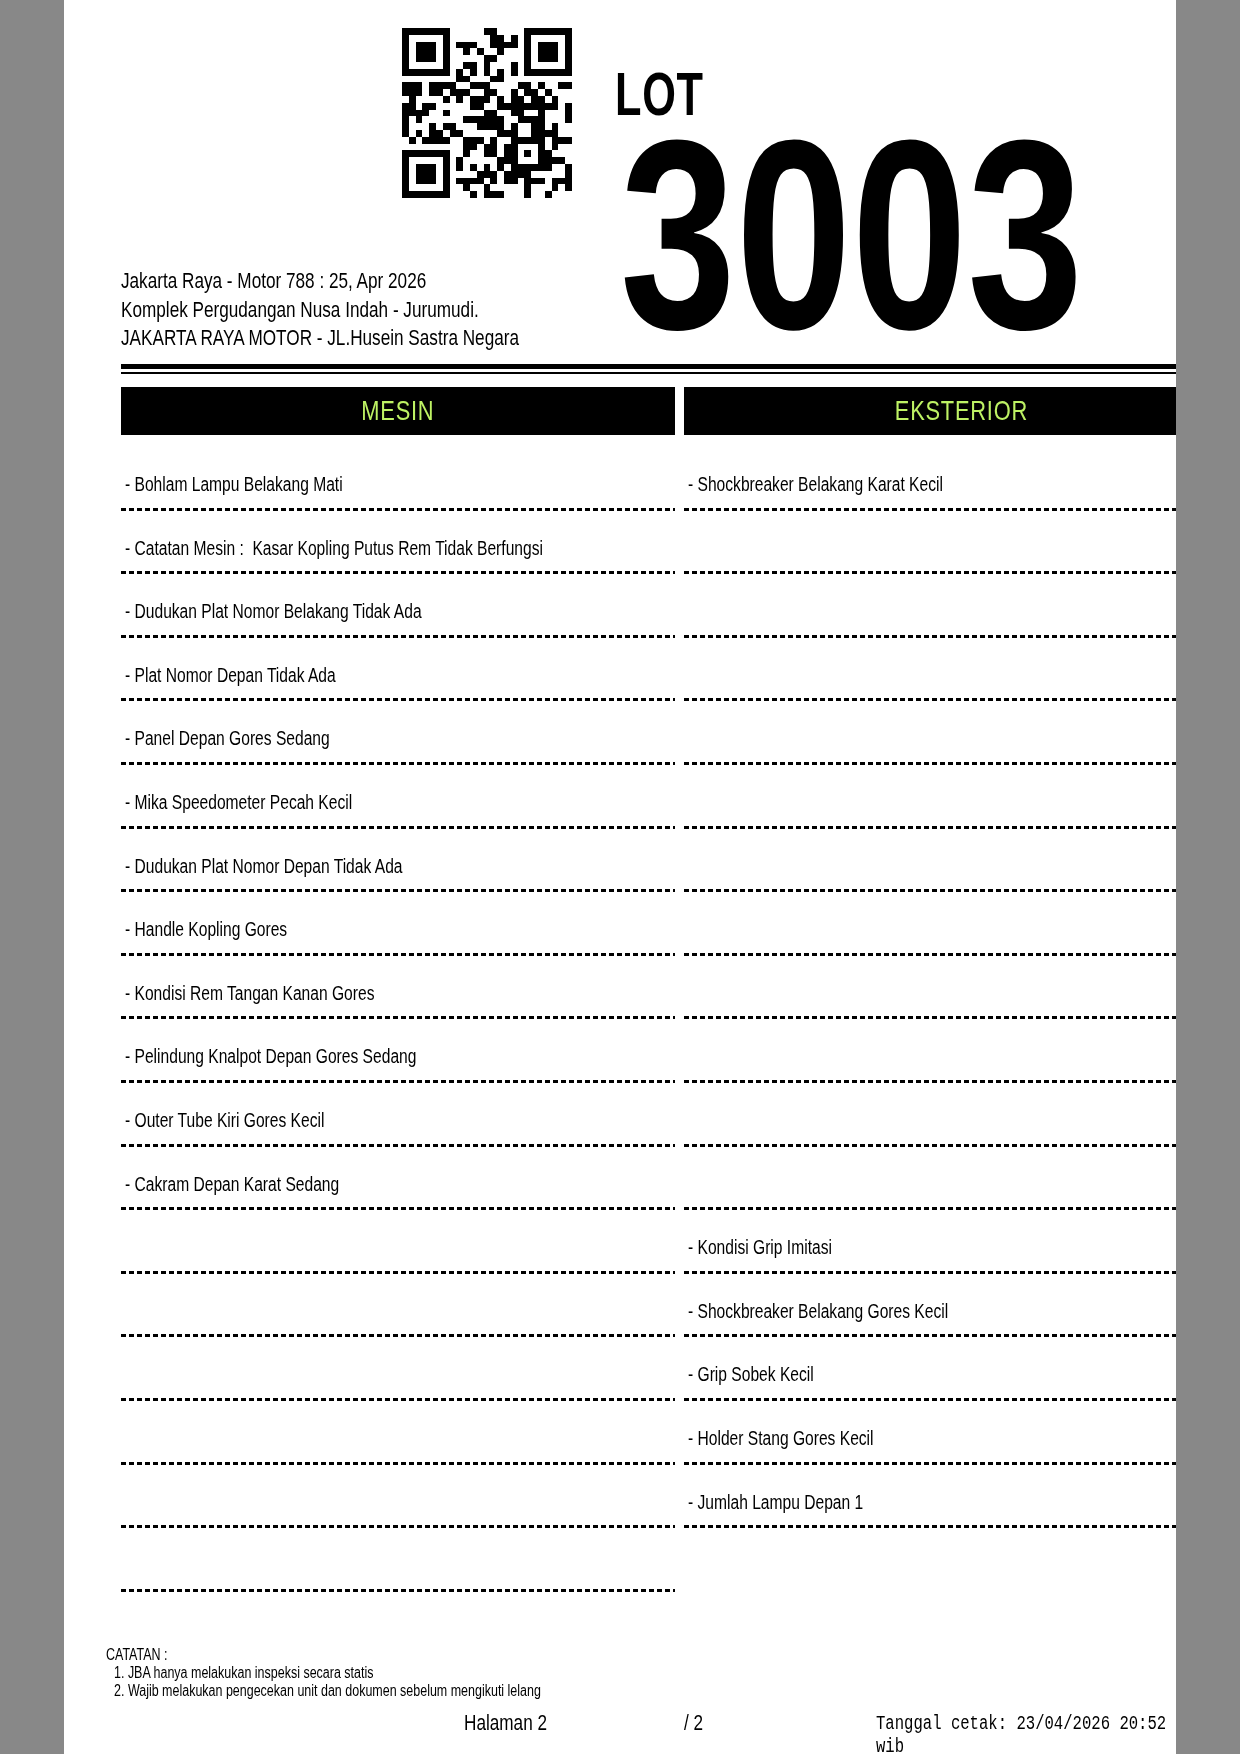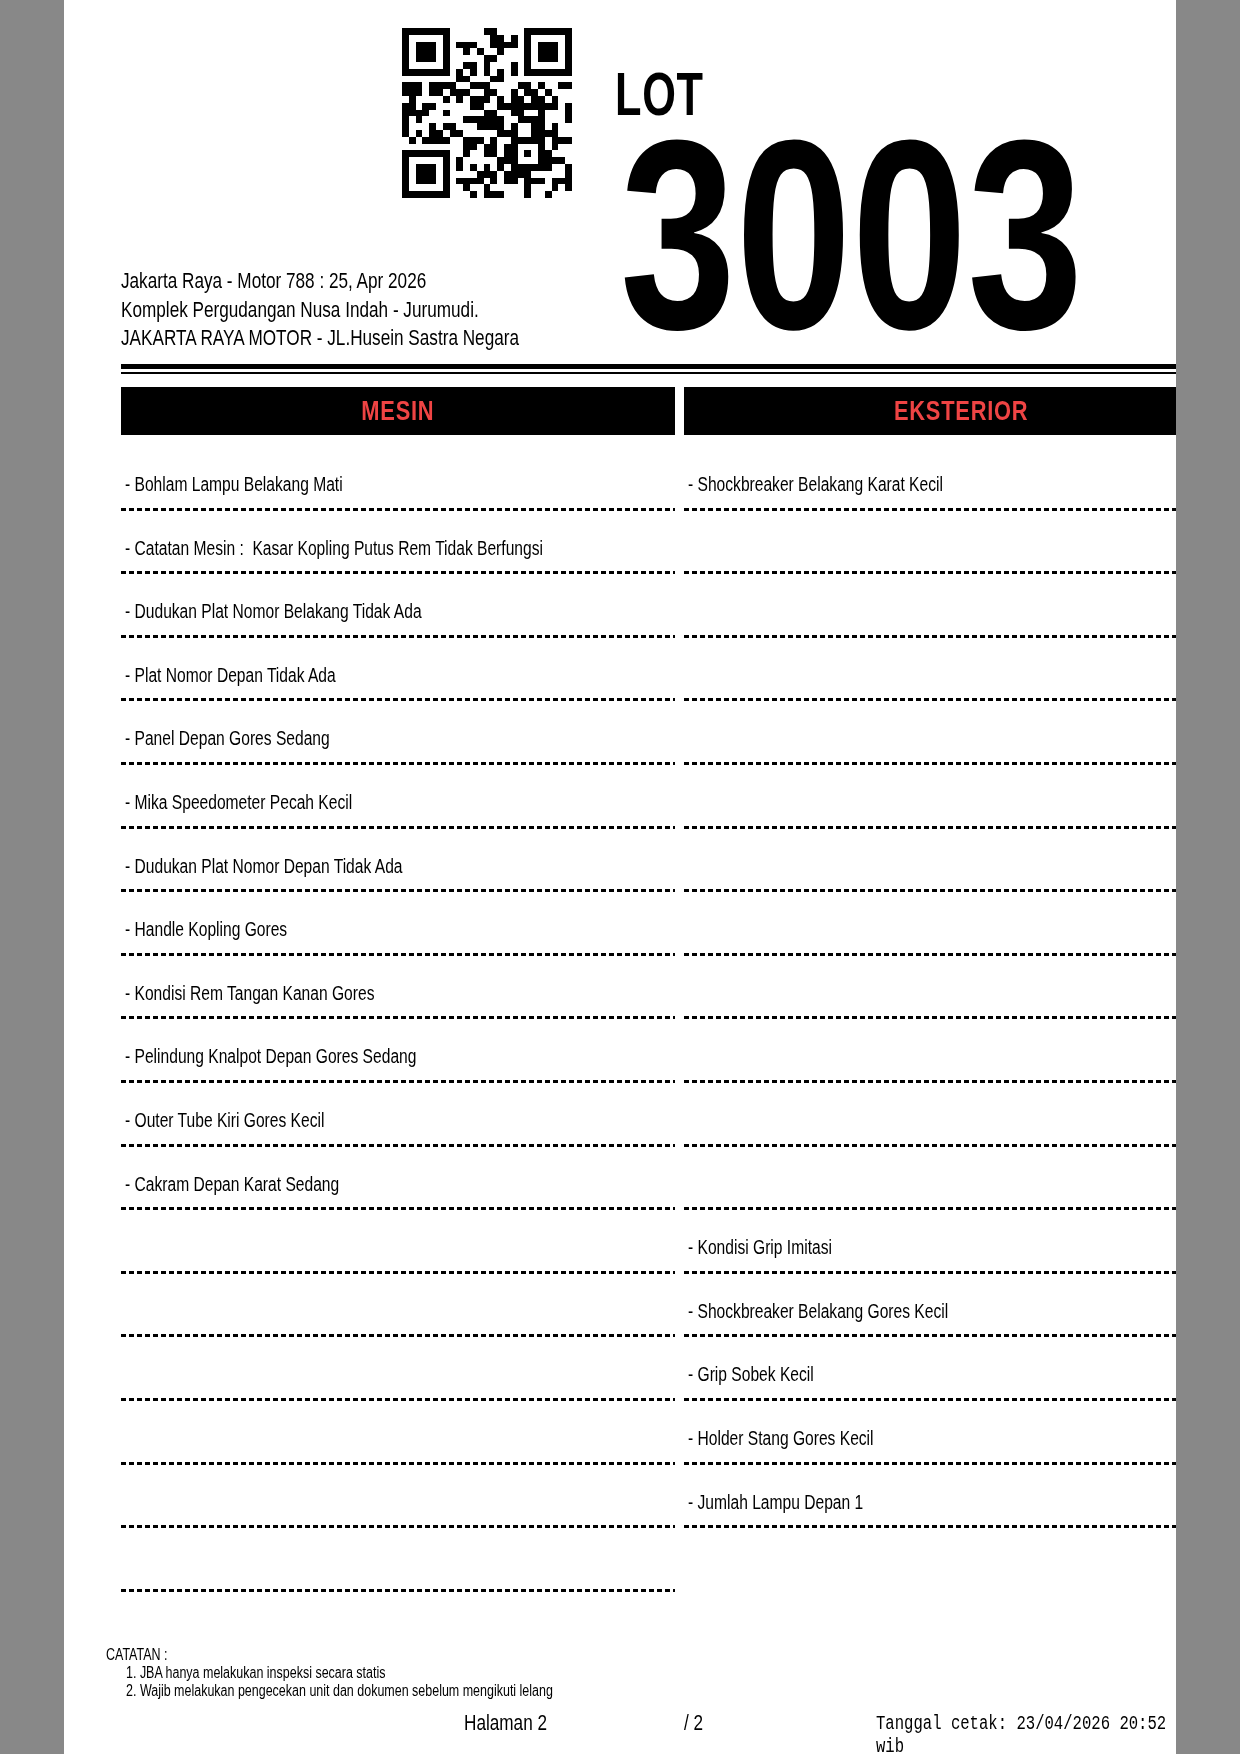--- a/index.html
+++ b/index.html
@@ -27,35 +27,35 @@
   .auction-info{position:absolute;left:57px;top:267px;font-size:22px;line-height:28.5px;width:520px;}
 
   .rule{position:absolute;left:57px;top:364px;width:1124px;height:3px;
     border-top:5px solid #000;border-bottom:2px solid #000;}
 
   .grid{
     position:absolute;left:57px;top:387px;width:1117px;
     display:grid;grid-template-columns:1fr 1fr;column-gap:9px;row-gap:0;
   }
   .colbar{
-    height:48px;margin-bottom:12px;background:#000;color:#ef4444;
+    height:48px;margin-bottom:12px;background:#000;color:#bef264;
     display:flex;align-items:center;justify-content:center;
-    font-size:28px;font-weight:bold;letter-spacing:1px;
+    font-size:28px;font-weight:normal;letter-spacing:1px;
   }
   .cell{
     position:relative;min-height:45.6px;box-sizing:border-box;
     padding:6px 0 3px 4px;font-size:20px;line-height:26px;margin-top:18px;
   }
   .cell::after{
     content:"";position:absolute;left:0;right:0;bottom:0;height:3px;
     background:repeating-linear-gradient(90deg,#000 0 5px,transparent 5px 8px);
   }
 
   .notes{position:absolute;left:42px;top:1646px;font-size:16px;line-height:18px;width:700px;}
-  .notes .indent{margin-left:20px;}
+  .notes .indent{margin-left:8px;}
   .pagenum{position:absolute;left:400px;top:1710px;font-size:22px;}
   .pagetotal{position:absolute;left:620px;top:1710px;font-size:22px;}
   .printdate{position:absolute;left:812px;top:1712px;font-size:20px;font-family:Liberation Mono, monospace;}
 </style>
 </head>
 <body>
 
 <div class="page">
 
   <div class="qr">

